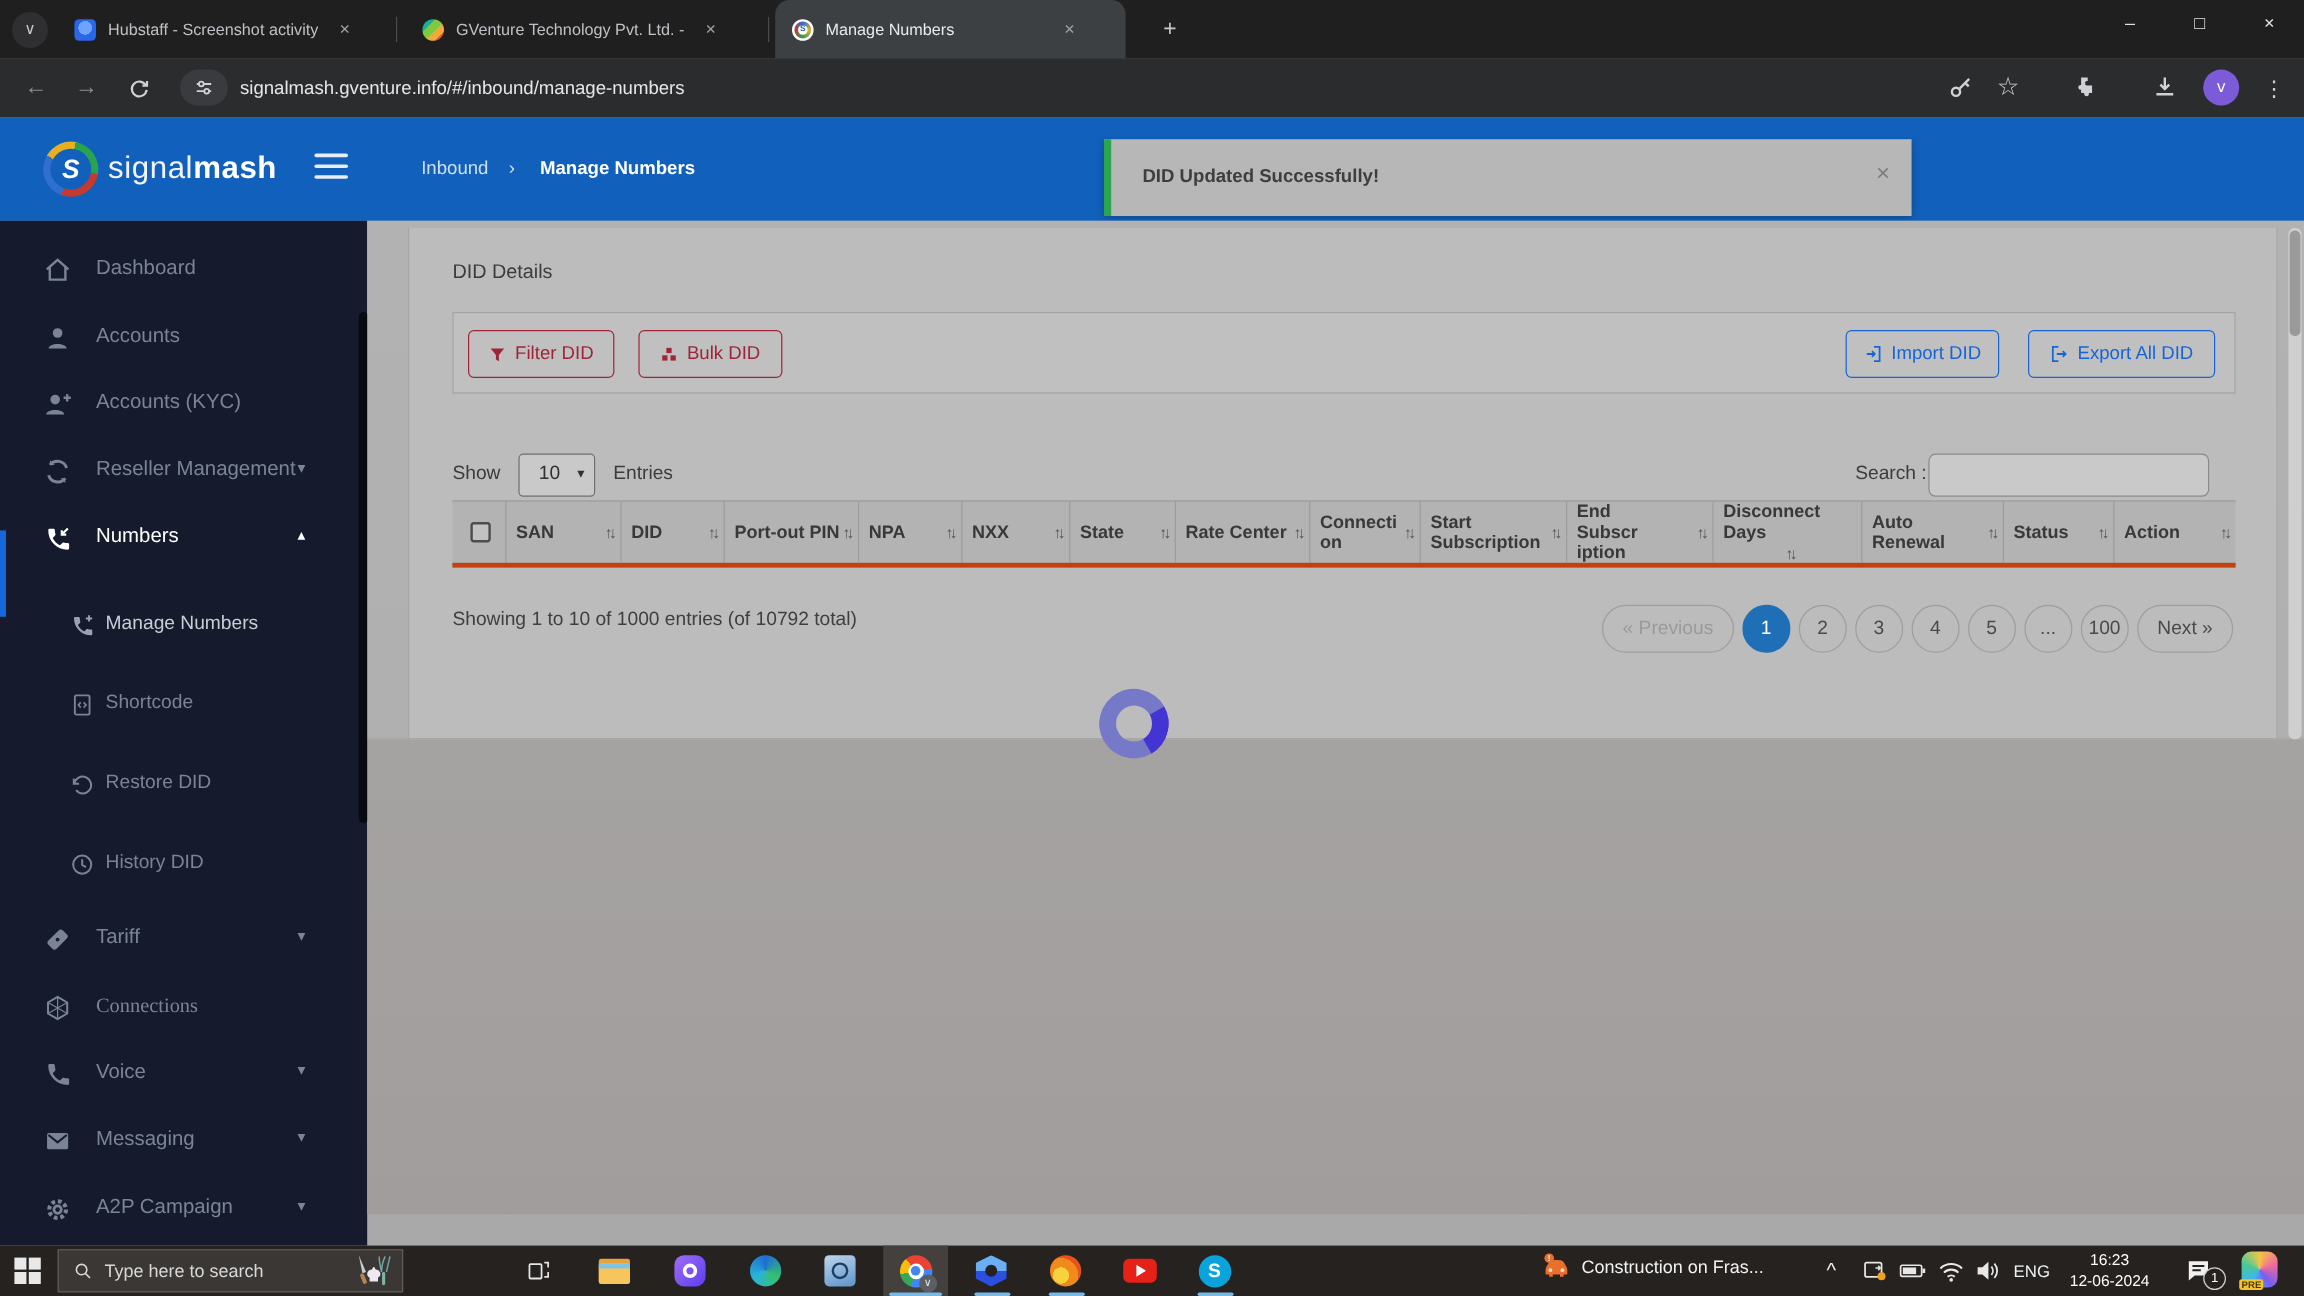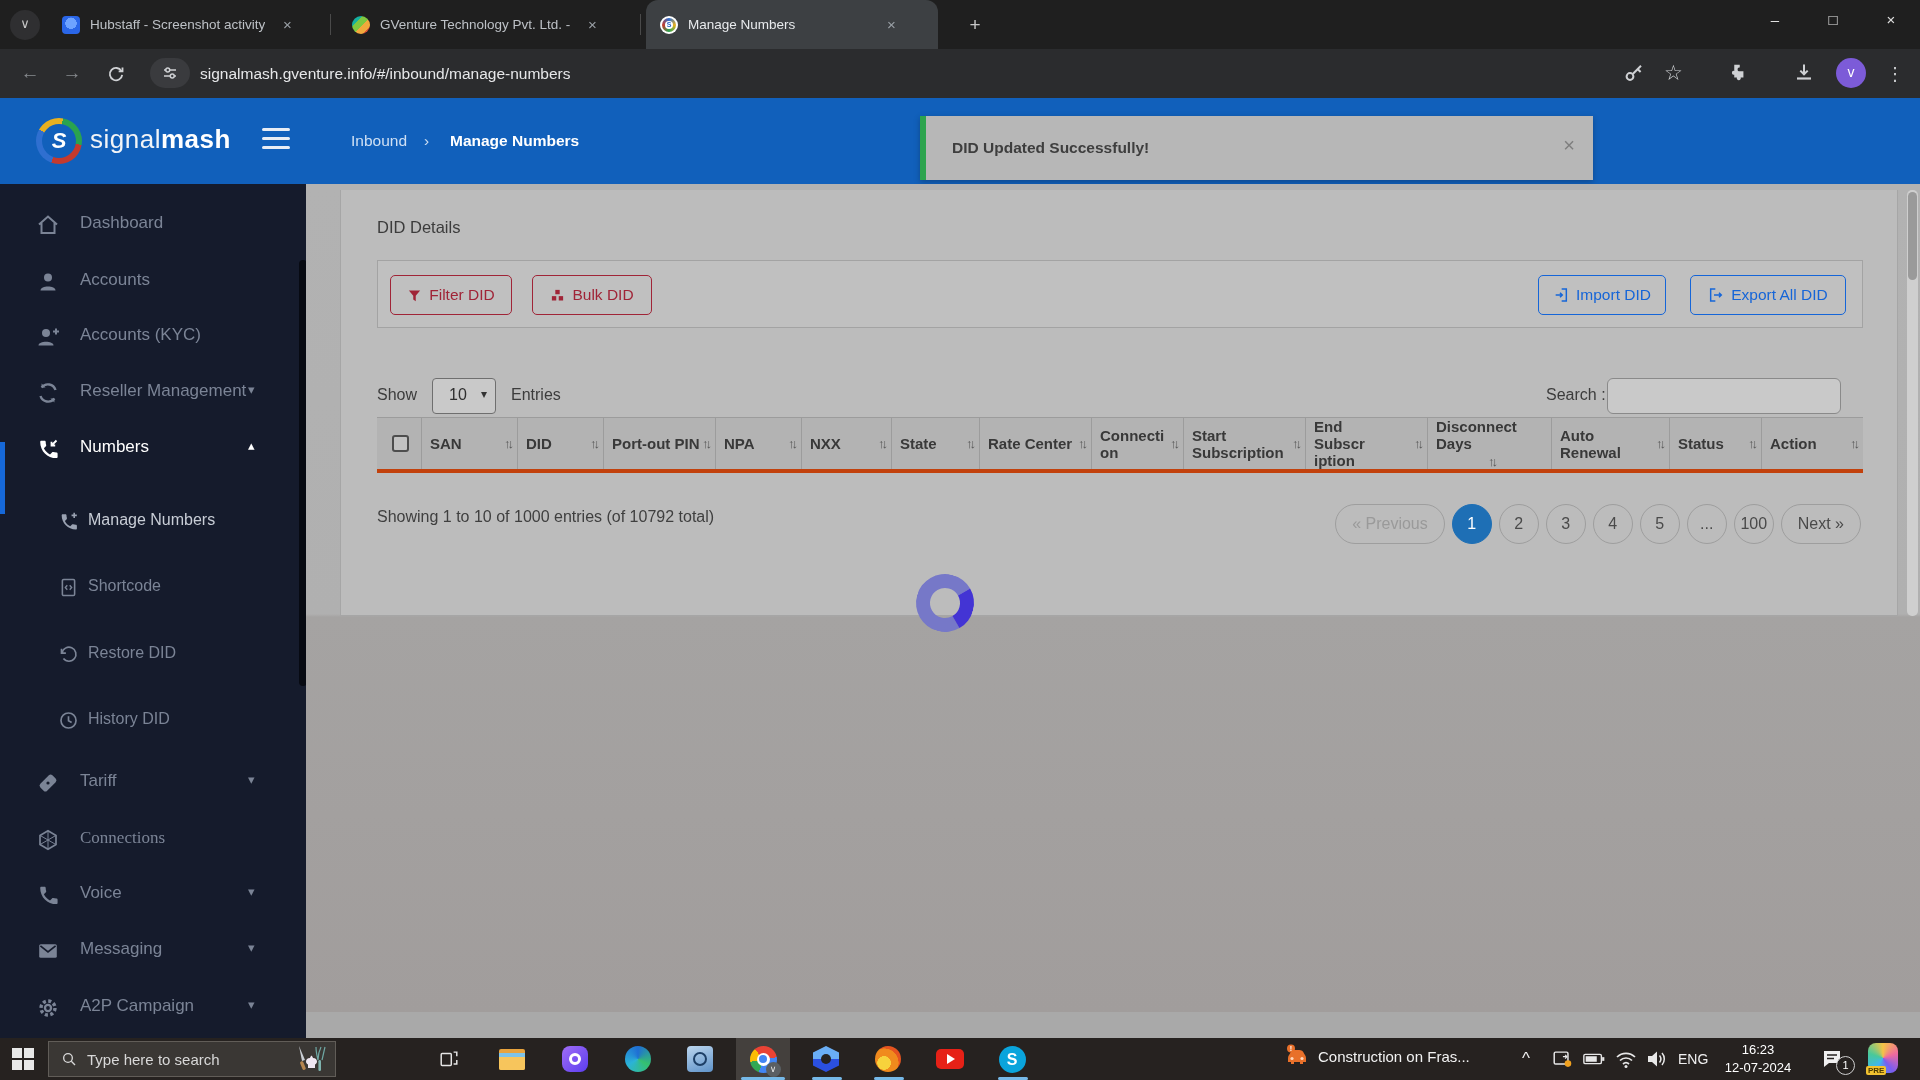--- a/index.html
+++ b/index.html
@@ -578,21 +578,21 @@
       </div>
     <div class="tb-ic" style="left:1640px;">
         <svg width="24" height="22" viewBox="0 0 24 22">
           <path d="M4 8h4l5-4.5v15L8 14H4z" fill="#e8e8e8"></path>
           <path d="M15.5 7.5a5.5 5.5 0 0 1 0 7M18 5a9 9 0 0 1 0 12" fill="none" stroke="#e8e8e8" stroke-width="1.5"></path>
         </svg>
       </div>
     <div class="tray-txt" style="left:1678px;">ENG</div>
     <div class="clock">
       <div>16:23</div>
-      <div>12-07-2024</div>
+      <div>12-06-2024</div>
     </div>
     <div class="tb-ic" style="left:1816px;">
         <svg width="24" height="24" viewBox="0 0 24 24">
           <path d="M4 4h16v12H9l-5 4z" fill="#f0f0f0"></path>
           <path d="M7 8h10M7 11.5h7" stroke="#262220" stroke-width="1.6"></path>
         </svg>
       </div>
     <div class="badge1">1</div>
     <div class="copilot">
         <span class="pre">PRE</span>

